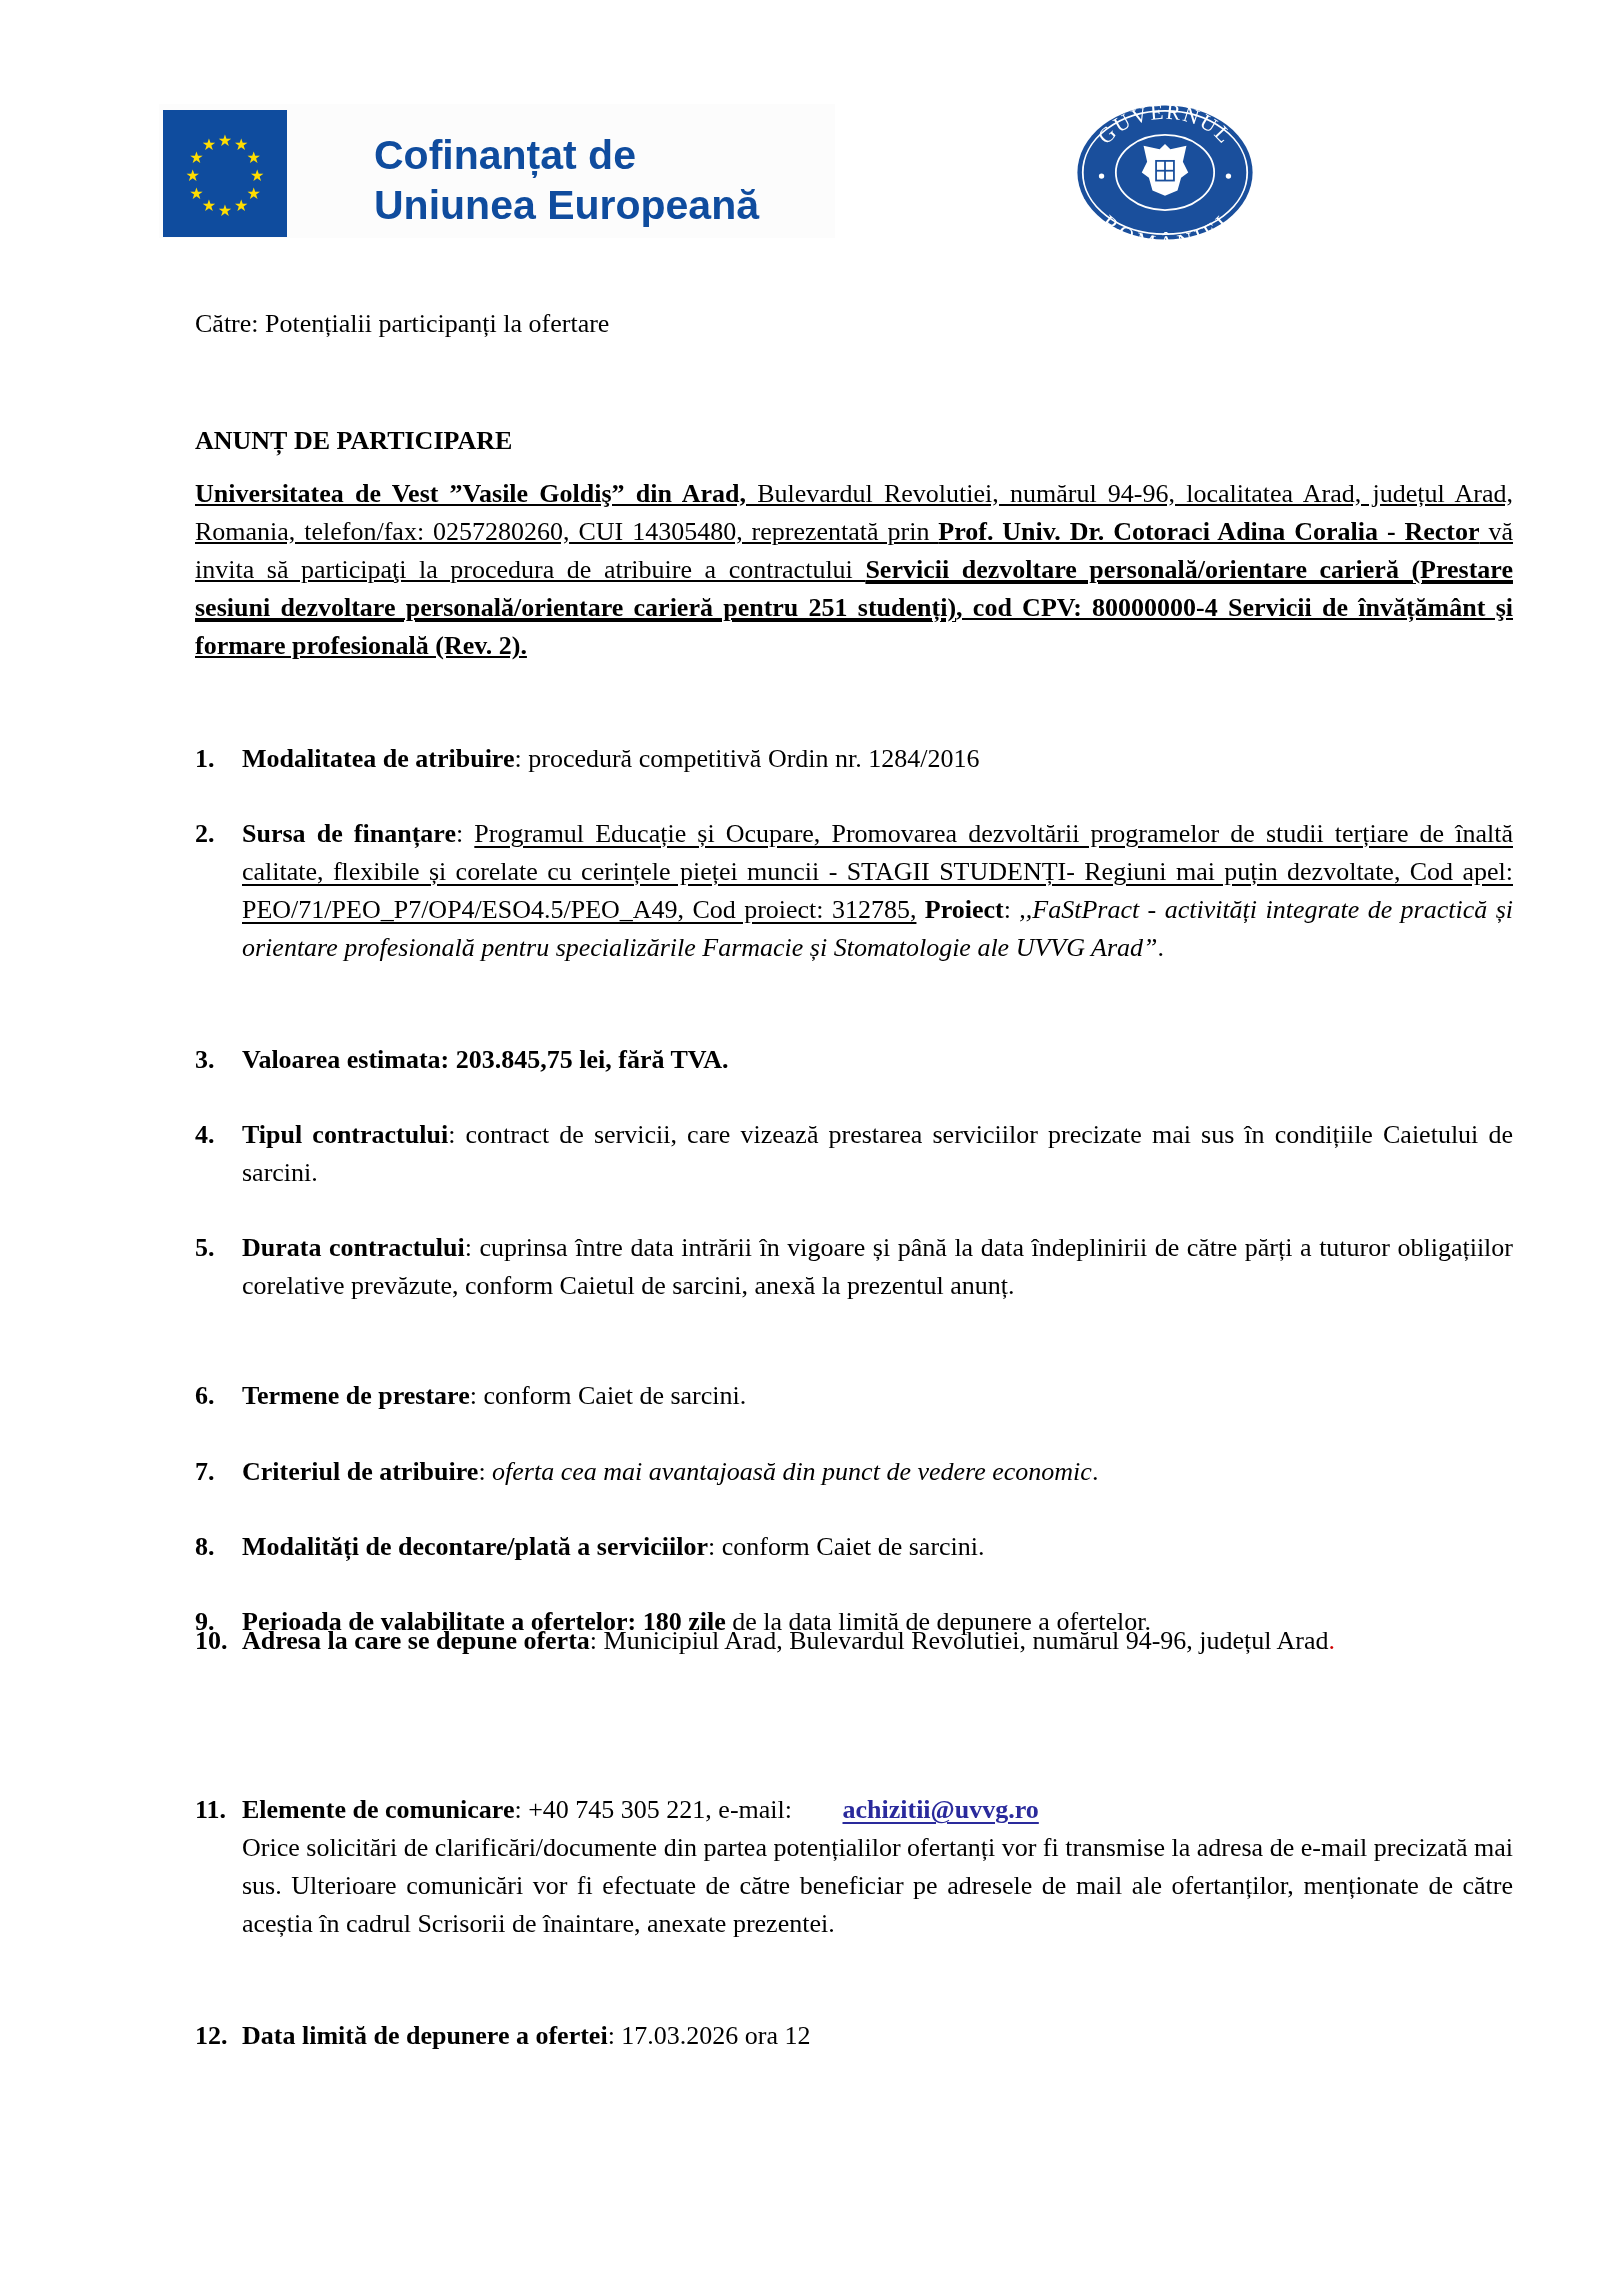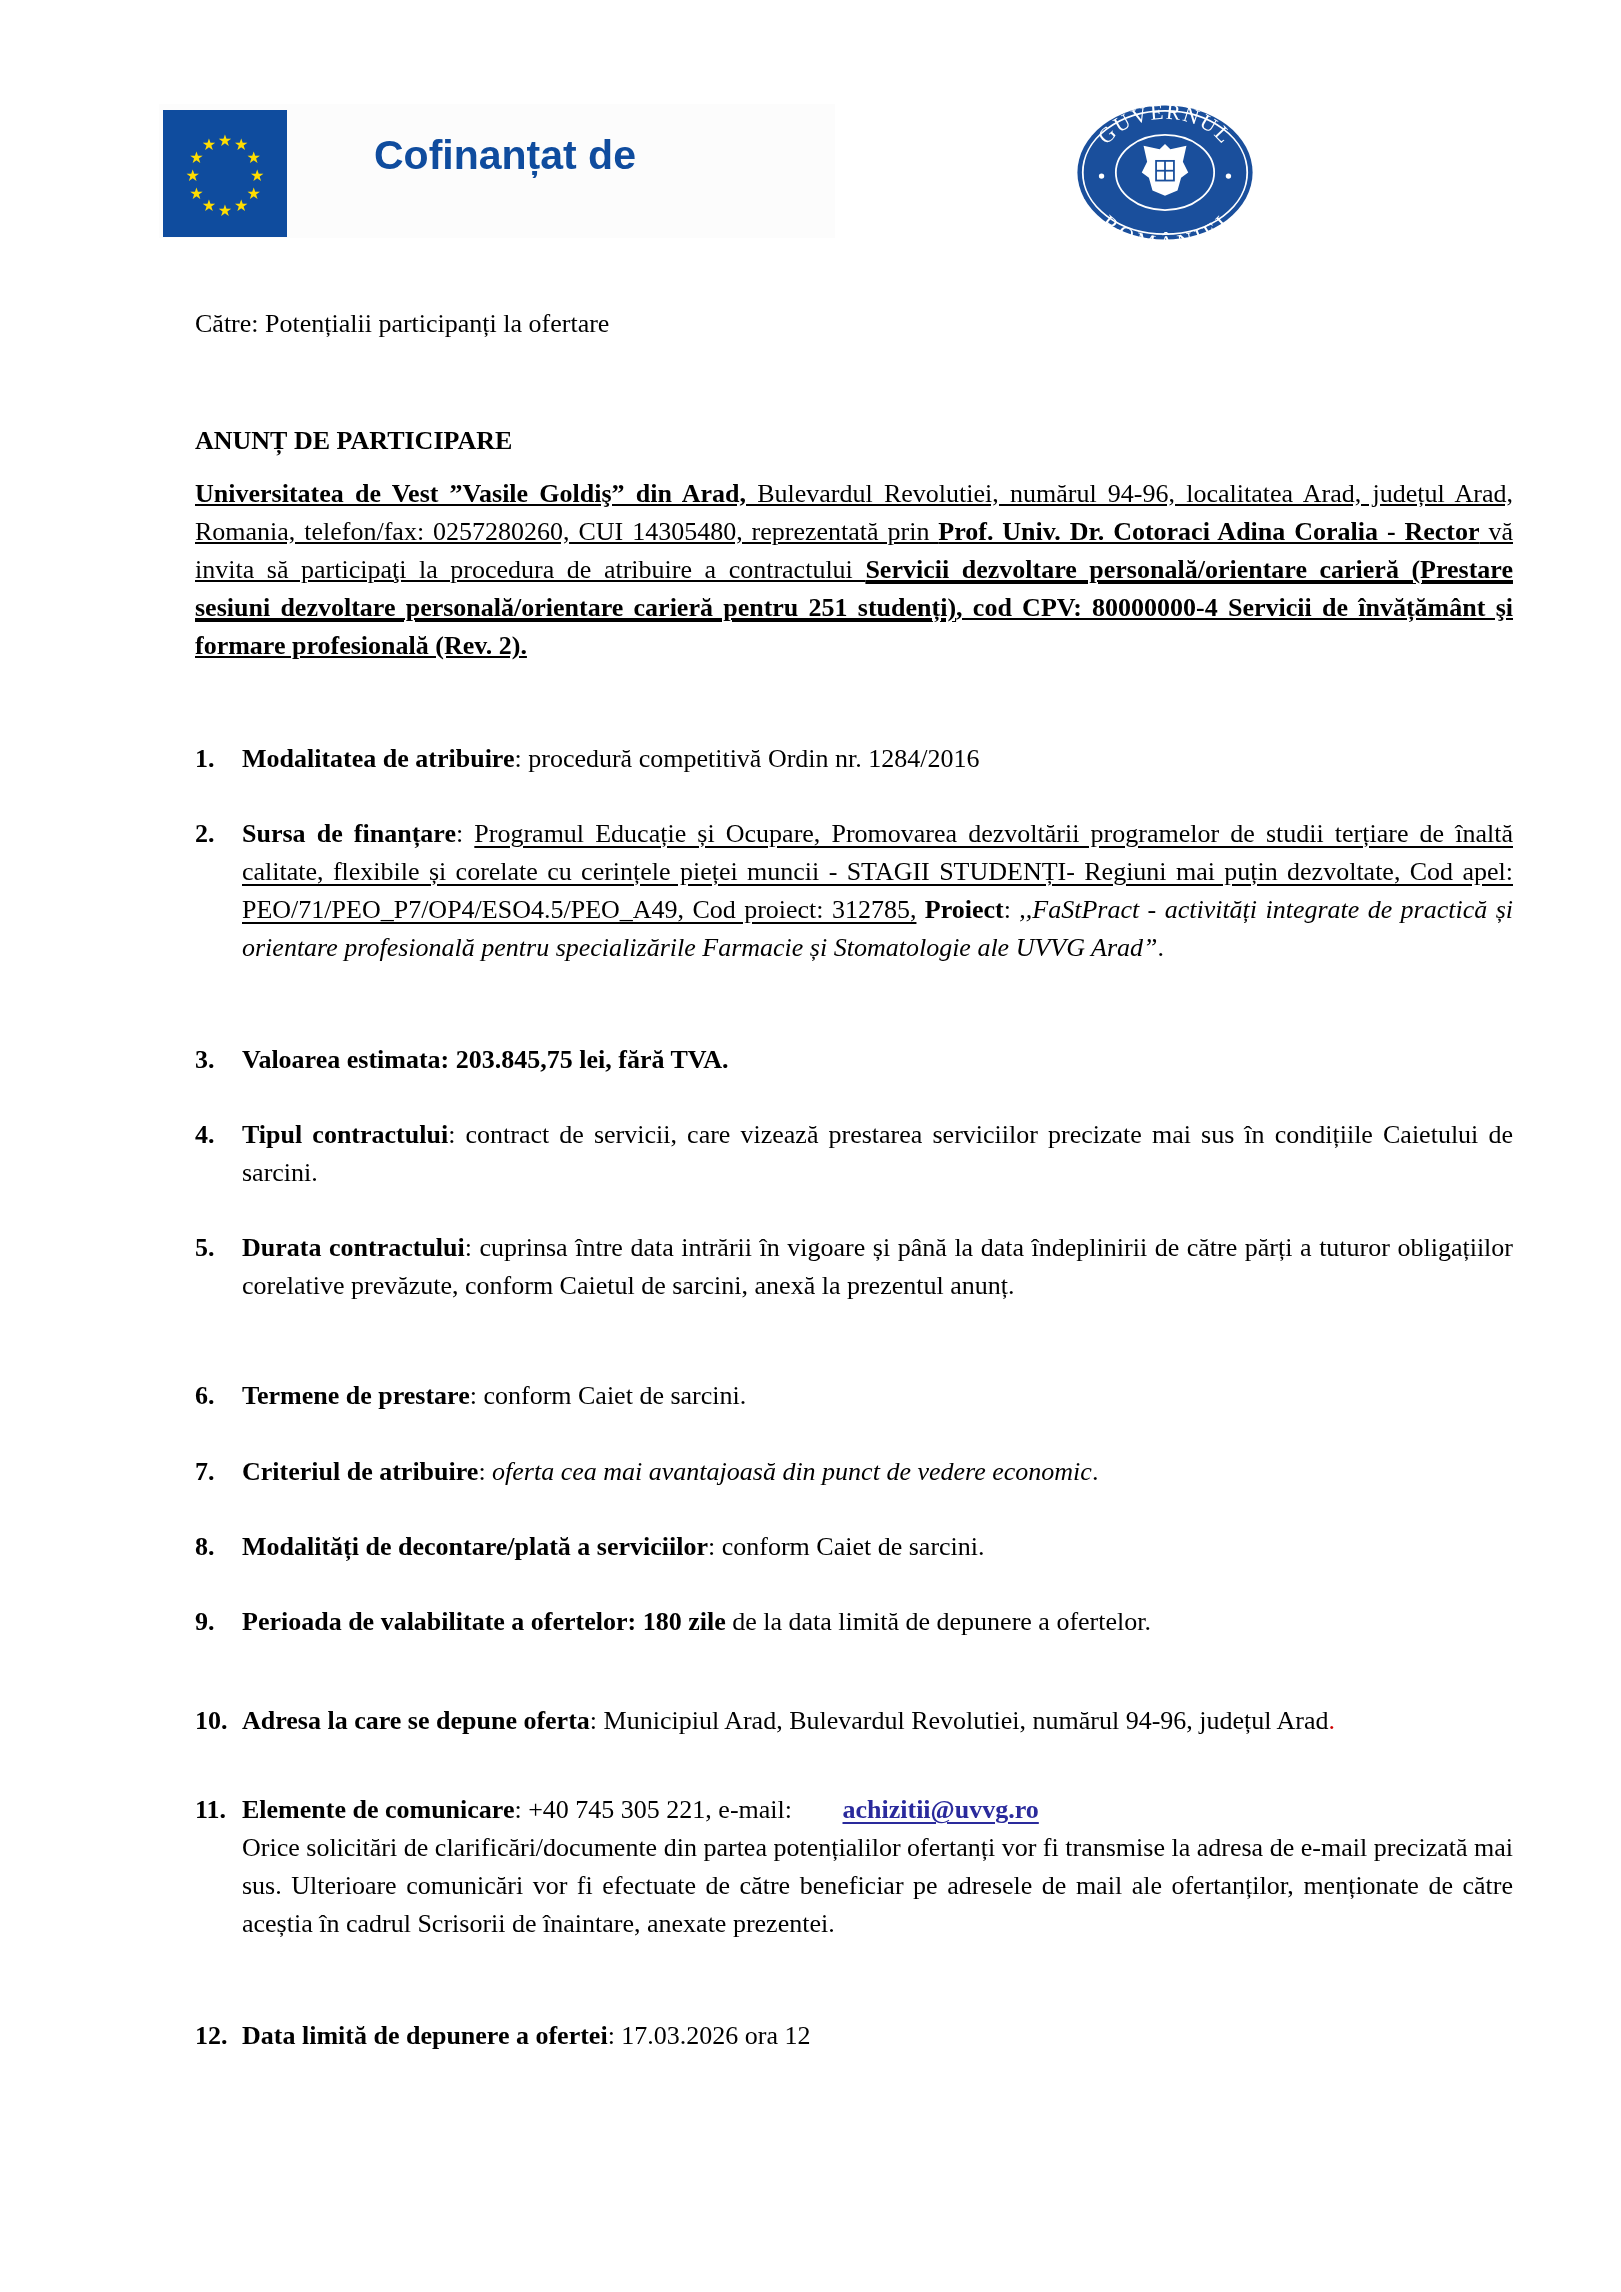--- a/index.html
+++ b/index.html
@@ -47,20 +47,21 @@
             <text x="51" y="113">★</text>
             <text x="37" y="99">★</text>
           <text x="33" y="79">★</text>
             <text x="37" y="59">★</text>
             <text x="51" y="45">★</text>
         </g>
       </svg>
     </div>
     <div class="eu-text">
       <div>Cofinanțat de</div>
+      <div>Uniunea Europeană</div>
     </div>
   </div>
   <div class="gov-logo">
     <svg width="188" height="143" viewBox="0 0 210 160">
       <defs>
         <path id="topArc" d="M 30 80 A 75 60 0 0 1 180 80"></path>
         <path id="botArc" d="M 28 88 A 77 62 0 0 0 182 88"></path>
       </defs>
       <ellipse cx="105" cy="80" rx="98" ry="75" fill="#1a4f9c"></ellipse>
       <ellipse cx="105" cy="80" rx="92" ry="69" fill="none" stroke="#fff" stroke-width="2"></ellipse>
@@ -131,21 +132,21 @@
   <div class="list-item" style="top:1528px">
     <span class="num">8.</span>
     <div class="content"><span class="b">Modalități de decontare/plată a serviciilor</span><span>: </span><span>conform Caiet de sarcini.</span></div>
   </div>
 
   <div class="list-item" style="top:1603px">
     <span class="num">9.</span>
     <div class="content"><span class="b">Perioada de valabilitate a ofertelor</span><span class="b">: </span><span class="b">180 zile</span><span> de la data limită de depunere a ofertelor.</span></div>
   </div>
 
-  <div class="list-item" style="top:1702px">
+  <div class="list-item" style="top:1622px">
     <span class="num">10.</span>
     <div class="content"><span class="b">Adresa la care se depune oferta</span><span>: </span><span>Municipiul Arad, Bulevardul Revolutiei, numărul 94-96, județul Arad</span><span class="red">.</span></div>
   </div>
 
   <div class="list-item" style="top:1791px">
     <span class="num">11.</span>
     <div class="content"><span class="b">Elemente de comunicare</span><span>: </span><span>+40 745 305 221, e-mail: </span><a class="email">achizitii@uvvg.ro</a><br><span>Orice solicitări de clarificări/documente din partea potențialilor ofertanți vor fi transmise la adresa de e-mail precizată mai sus. Ulterioare comunicări vor fi efectuate de către beneficiar pe adresele de mail ale ofertanților, menționate de către aceștia în cadrul Scrisorii de înaintare, anexate prezentei.</span></div>
   </div>
 
   <div class="list-item" style="top:2017px">

